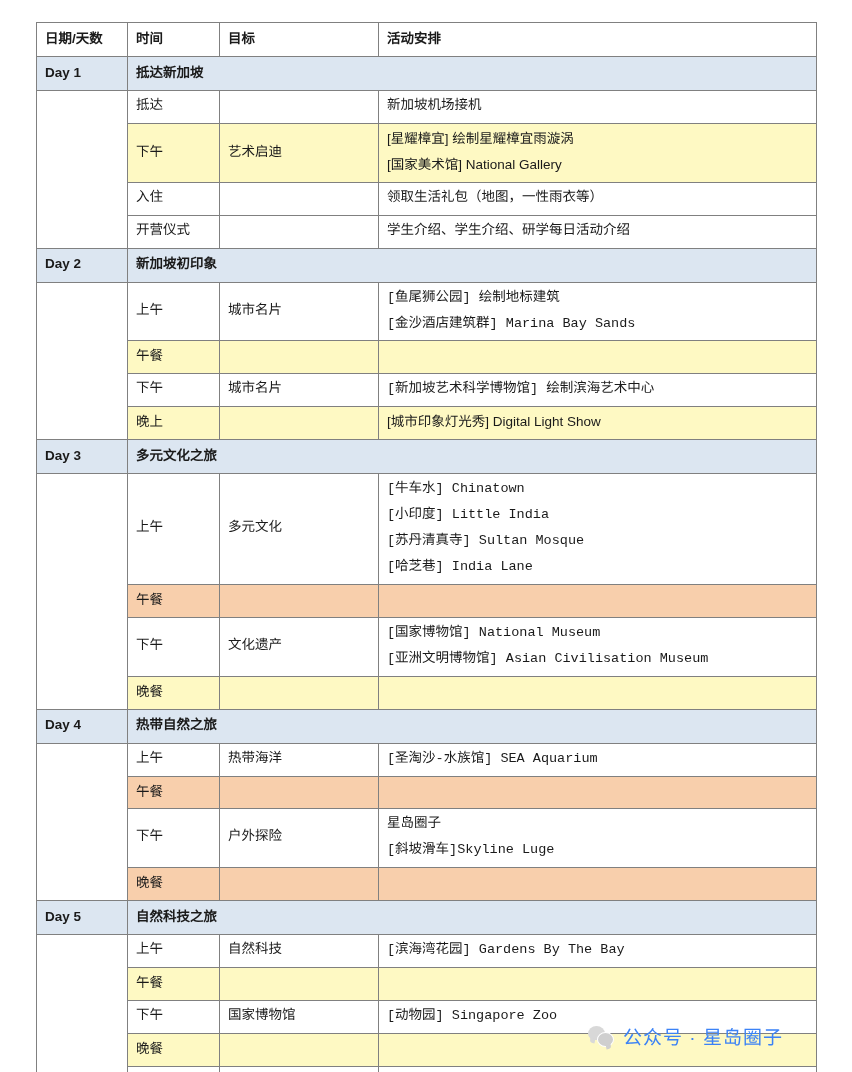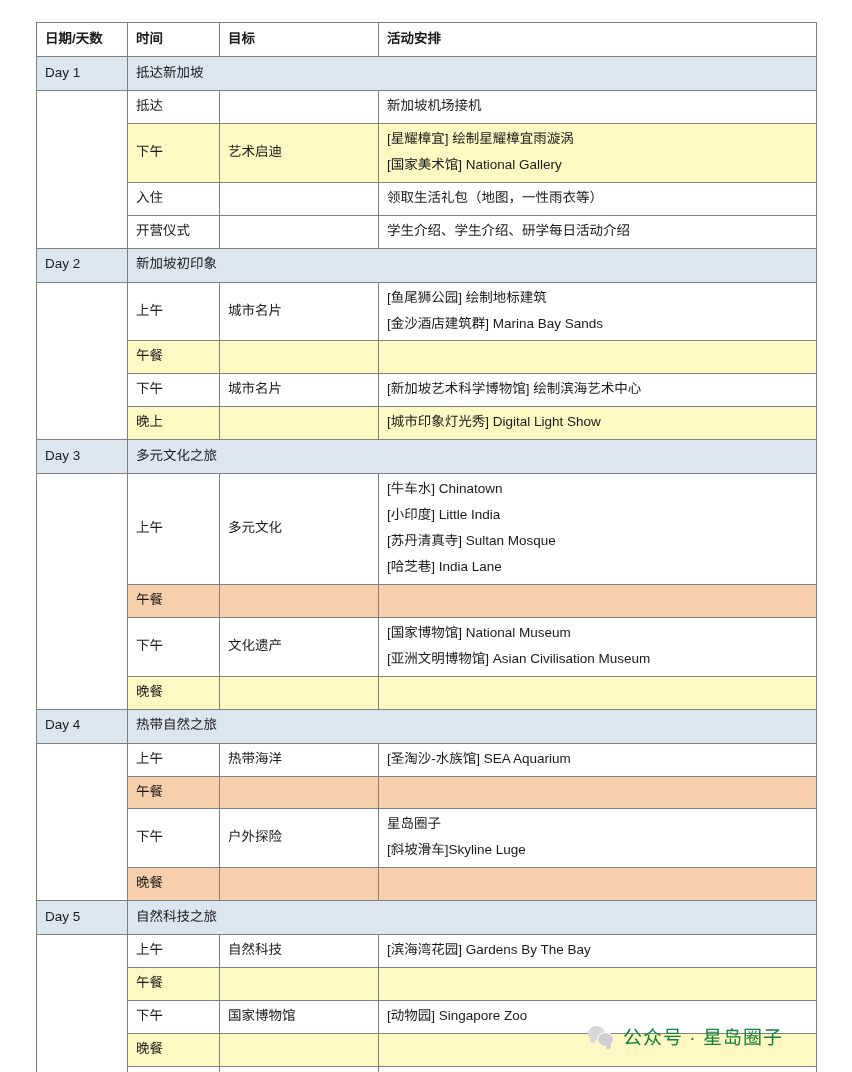--- a/index.html
+++ b/index.html
@@ -48,52 +48,52 @@
   
   tr.header-row td {
     font-weight: bold;
     background: #ffffff;
     height: 22px;
   }
 
   
   tr.day-row td {
     background: #dce6f1;
-    font-weight: normal;
+    font-weight: bold;
     height: 22px;
   }
   td.day-label { font-weight: bold; }
   td.day-theme { font-weight: bold; }
 
   
   tr.shade-light td { background: #fef9c3; }
   tr.shade-mid   td { background: #f8cfac; }
 
-  tr.plain td { background: #ffffff; }
+  tr.plain td { background: #ffffff; font-family: Liberation Mono, monospace; }
 
   td.empty-day { background: #ffffff; }
 
   .line { display: block; }
   .line + .line { margin-top: 5px; }
 
   
   .watermark {
     position: absolute;
     left: 588px;
     top: 1022px;
     display: flex;
     align-items: center;
     gap: 9px;
     color: #c9c9c9;
     font-size: 19px;
     letter-spacing: 1px;
     pointer-events: none;
     white-space: nowrap;
   }
-  .watermark .wm-text { color: #15803d; }
+  .watermark .wm-text { color: #3b82f6; }
   .wechat-mark {
     width: 26px;
     height: 22px;
     position: relative;
     display: inline-block;
   }
   .wechat-mark .bubble-a {
     position: absolute;
     left: 0; top: 1px;
     width: 17px; height: 14px;

